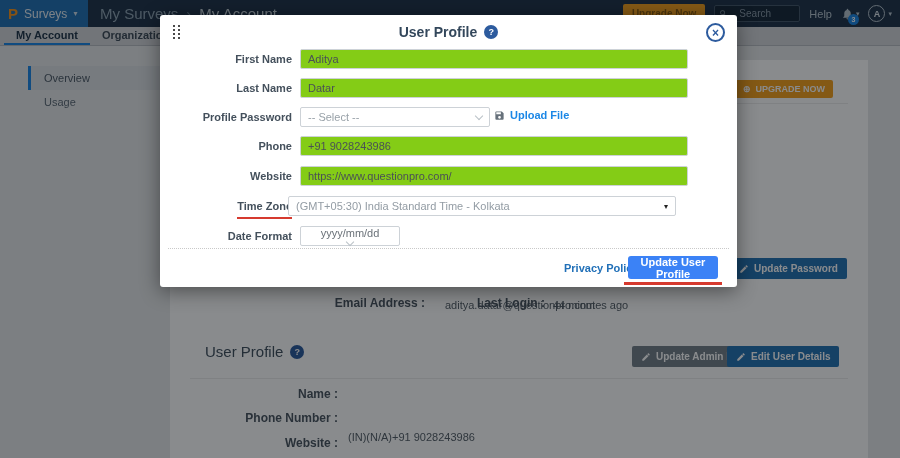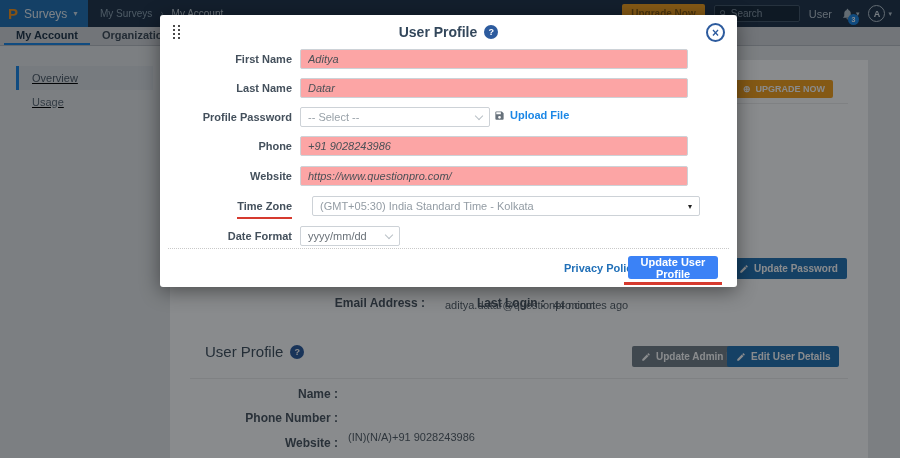--- a/index.html
+++ b/index.html
@@ -5,44 +5,44 @@
   * { margin:0; padding:0; box-sizing:border-box; }
   html,body { width:900px; height:458px; overflow:hidden; font-family:"Liberation Sans", sans-serif; }
   #app { position:relative; width:900px; height:458px; background:#e7e9eb; overflow:hidden; }
 
   
   .topbar { position:absolute; left:0; top:0; width:900px; height:27px; background:#20344a; z-index:1; }
   .brand { position:absolute; left:0; top:0; height:27px; width:88px; background:#2272b5; display:flex; align-items:center; padding:0 8px; gap:6px; cursor:pointer; }
   .logo { color:#f7941d; font-weight:bold; font-size:15px; line-height:1; }
   .brand-label { color:#e8eef4; font-size:12px; }
   .brand .caret { color:#cfdce8; font-size:8px; }
-  .breadcrumb { position:absolute; left:100px; top:0; height:27px; display:flex; align-items:center; gap:8px; font-size:10px; }
+  .breadcrumb { position:absolute; left:100px; top:0; height:27px; display:flex; align-items:center; gap:8px; font-size:15px; }
   .bc-1 { color:#8fa3b3; cursor:pointer; }
   .bc-sep { color:#6b7f8f; }
   .bc-2 { color:#cbd5dd; cursor:pointer; }
   .topbar-right { position:absolute; right:8px; top:0; height:27px; display:flex; align-items:center; gap:9px; }
   .upgrade-top { background:#f5a01e; color:#8a5c0e; font-size:10px; font-weight:bold; padding:4px 9px; border-radius:2px; cursor:pointer; white-space:nowrap; }
-  .searchbox { display:flex; align-items:center; width:86px; height:17px; background:#17293a; border:1px solid #44576a; border-radius:2px; padding:0 4px; gap:3px; }
+  .searchbox { display:flex; align-items:center; width:86px; height:17px; background:#17293a; border:1px solid #44576a; border-radius:2px; padding:0 4px; gap:11px; }
   .searchbox svg { flex:0 0 auto; }
   .searchbox input { width:60px; background:transparent; border:none; outline:none; color:#aeb9c4; font-size:10px; font-family:"Liberation Sans", sans-serif; }
   .searchbox input::placeholder { color:#8a99a8; }
   .help-link { color:#b8c4cf; font-size:11px; cursor:pointer; }
   .bell-wrap { position:relative; display:flex; align-items:center; gap:2px; cursor:pointer; }
   .badge { position:absolute; left:7px; top:7px; width:11px; height:11px; background:#1b87e6; color:#fff; font-size:7px; font-weight:bold; border-radius:50%; display:flex; align-items:center; justify-content:center; }
   .mini-caret { color:#b8c4cf; font-size:7px; }
   .avatar-wrap { display:flex; align-items:center; gap:3px; cursor:pointer; }
   .avatar { width:17px; height:17px; border:1px solid #b8c4cf; border-radius:50%; color:#dbe2e9; font-size:9px; font-weight:bold; display:flex; align-items:center; justify-content:center; }
 
   
   .tabbar { position:absolute; left:0; top:27px; width:900px; height:19px; background:#d3d6da; border-bottom:1px solid #b9bdc2; display:flex; align-items:stretch; padding-left:4px; z-index:1; }
   .tab { display:flex; align-items:center; padding:0 12px; font-size:11px; font-weight:bold; color:#3f4c59; cursor:pointer; border-bottom:2px solid transparent; }
   .tab.active { color:#22364a; border-bottom:2px solid #1b87e6; }
 
   
-  .sidebar { position:absolute; left:16px; top:66px; width:137px; z-index:1;text-decoration:underline; }
+  .sidebar { position:absolute; left:28px; top:66px; width:137px; z-index:1; }
   .side-item { height:24px; display:flex; align-items:center; padding-left:13px; font-size:11px; color:#5d6a76; cursor:pointer; border-left:3px solid transparent; }
   .side-item.active { border-left:3px solid #1b87e6; background:#dde0e4; color:#4e5b68; }
 
   .card { position:absolute; left:170px; top:60px; width:698px; height:398px; background:#ffffff; z-index:1; }
   .btn { display:inline-flex; align-items:center; gap:5px; border-radius:2px; font-weight:bold; cursor:pointer; white-space:nowrap; }
   .upgrade-card { position:absolute; left:565px; top:20px; height:18px; background:#f5a01e; color:#fff; font-size:9px; padding:0 8px; }
   .divider { position:absolute; left:20px; width:658px; height:1px; background:#ececec; }
   .lbl { position:absolute; font-size:12px; font-weight:bold; color:#4a5560; text-align:right; line-height:12.5px; }
   .val { position:absolute; font-size:11px; color:#555f68; }
   .btn-blue-dark { background:#2573b4; color:#fff; font-size:10px; padding:0 9px; height:21px; }
@@ -56,21 +56,21 @@
   
   .modal { position:absolute; left:160px; top:15px; width:577px; height:272px; background:#fff; border-radius:3px; box-shadow:0 4px 20px rgba(0,0,0,0.45); z-index:20; }
   .drag-handle { position:absolute; left:13px; top:10px; width:8px; height:15px; cursor:move; }
   .drag-handle i { position:absolute; left:0; top:0; width:2px; height:2px; background:#4a4a4a;
      box-shadow:5px 0 0 #4a4a4a, 0 4px 0 #4a4a4a, 5px 4px 0 #4a4a4a, 0 8px 0 #4a4a4a, 5px 8px 0 #4a4a4a, 0 12px 0 #4a4a4a, 5px 12px 0 #4a4a4a; }
   .modal-title { position:absolute; left:0; top:9px; width:100%; display:flex; justify-content:center; align-items:center; gap:7px; font-size:14px; font-weight:bold; color:#33475b; }
   .modal-close { position:absolute; right:12px; top:8px; width:19px; height:19px; border:2px solid #2d5b9e; border-radius:50%; color:#2d5b9e; font-size:12px; font-weight:bold; display:flex; align-items:center; justify-content:center; cursor:pointer; line-height:1; }
   .frow { position:absolute; left:0; width:100%; height:37px; }
   .frow .flabel { position:absolute; left:0; top:0; width:132px; text-align:right; font-size:11px; font-weight:bold; color:#44505c; line-height:20px; }
   .red-underline { display:inline-block; border-bottom:2px solid #d63a2f; padding-bottom:1px; }
-  .tinput { position:absolute; left:140px; top:0; width:388px; height:20px; border:1px solid #cdd2d7; border-radius:2px; font-size:11px; color:#4a5056; padding:0 7px; font-family:"Liberation Sans", sans-serif; outline:none; background:#fca5a5;font-style:italic; }
+  .tinput { position:absolute; left:140px; top:0; width:388px; height:20px; border:1px solid #cdd2d7; border-radius:2px; font-size:11px; color:#4a5056; padding:0 7px; font-family:"Liberation Sans", sans-serif; outline:none; background:#84cc16; }
   .fakesel { position:absolute; top:0; height:20px; border:1px solid #cdd2d7; border-radius:2px; background:#fff; display:flex; align-items:center; justify-content:space-between; padding:0 7px; font-size:11px; cursor:pointer; }
   .chev { width:6px; height:6px; border-right:1px solid #b9c0c6; border-bottom:1px solid #b9c0c6; transform:rotate(45deg); margin-top:-3px; }
   .upload-link { position:absolute; left:334px; top:2px; display:flex; align-items:center; gap:5px; color:#1b87e6; font-size:11px; font-weight:bold; cursor:pointer; }
   .dotted { position:absolute; left:8px; right:8px; top:233px; border-top:1px dotted #c9c9c9; }
   .privacy { position:absolute; left:404px; top:247px; color:#2170b8; font-size:11px; font-weight:bold; cursor:pointer; }
   .submit { position:absolute; left:468px; top:241px; width:90px; height:23px; background:#3b82f6; color:#fff; font-size:11px; font-weight:bold; border:none; border-radius:3px; cursor:pointer; font-family:"Liberation Sans", sans-serif; }
   .submit-annot { position:absolute; left:464px; top:267px; width:98px; height:3px; background:#d63a2f; }
   svg { display:block; }
 </style>
 </head>
@@ -92,21 +92,21 @@
     <div class="topbar-right">
       <span class="upgrade-top">Upgrade Now</span>
       <div class="searchbox">
         <span>
           <svg width="9" height="9" viewBox="0 0 24 24">
               <path fill="#8a99a8" d="M15.5 14h-.79l-.28-.27A6.47 6.47 0 0 0 16 9.5 6.5 6.5 0 1 0 9.5 16c1.61 0 3.09-.59 4.23-1.57l.27.28v.79l5 4.99L20.49 19l-4.99-5zm-6 0C7 14 5 12 5 9.5S7 5 9.5 5 14 7 14 9.5 12 14 9.5 14z"></path>
             </svg>
         </span>
         <input type="text" placeholder="Search" style="">
       </div>
-      <span class="help-link">User</span>
+      <span class="help-link">Help</span>
       <span class="bell-wrap">
         <span>
           <svg width="13" height="14" viewBox="0 0 24 24">
               <path fill="#b8c4cf" d="M12 22c1.1 0 2-.9 2-2h-4c0 1.1.9 2 2 2zm6-6v-5c0-3.07-1.63-5.64-4.5-6.32V4c0-.83-.67-1.5-1.5-1.5s-1.5.67-1.5 1.5v.68C7.64 5.36 6 7.92 6 11v5l-2 2v1h16v-1l-2-2z"></path>
             </svg>
         </span>
         <span class="badge">3</span>
         <span class="mini-caret">▾</span>
       </span>
       <span class="avatar-wrap">
@@ -219,29 +219,29 @@
       <input class="tinput" type="text" value="+91 9028243986" style="">
     </div>
 
     <div class="frow" style="top:151px;">
       <div class="flabel">Website</div>
       <input class="tinput" type="text" value="https://www.questionpro.com/" style="">
     </div>
 
     <div class="frow" style="top:181px;">
       <div class="flabel"><span class="red-underline">Time Zone</span></div>
-      <div class="fakesel" style="left:152px; width:388px; color:#939ca4;">
+      <div class="fakesel" style="left:128px; width:388px; color:#939ca4;">
         <span>(GMT+05:30) India Standard Time - Kolkata</span>
         <span style="color:#222; font-size:8px;">▾</span>
       </div>
     </div>
 
     <div class="frow" style="top:211px;">
       <div class="flabel">Date Format</div>
-      <div class="fakesel" style="left:140px; width:100px; color:#6a7178;">
+      <div class="fakesel" style="left:140px; width:100px; color:#6a7178;flex-direction:column;">
         <span>yyyy/mm/dd</span>
         <span class="chev"></span>
       </div>
     </div>
 
     <div class="dotted"></div>
     <span class="privacy">Privacy Policy</span>
     <button class="submit">Update User Profile</button>
     <div class="submit-annot"></div>
   </div>

